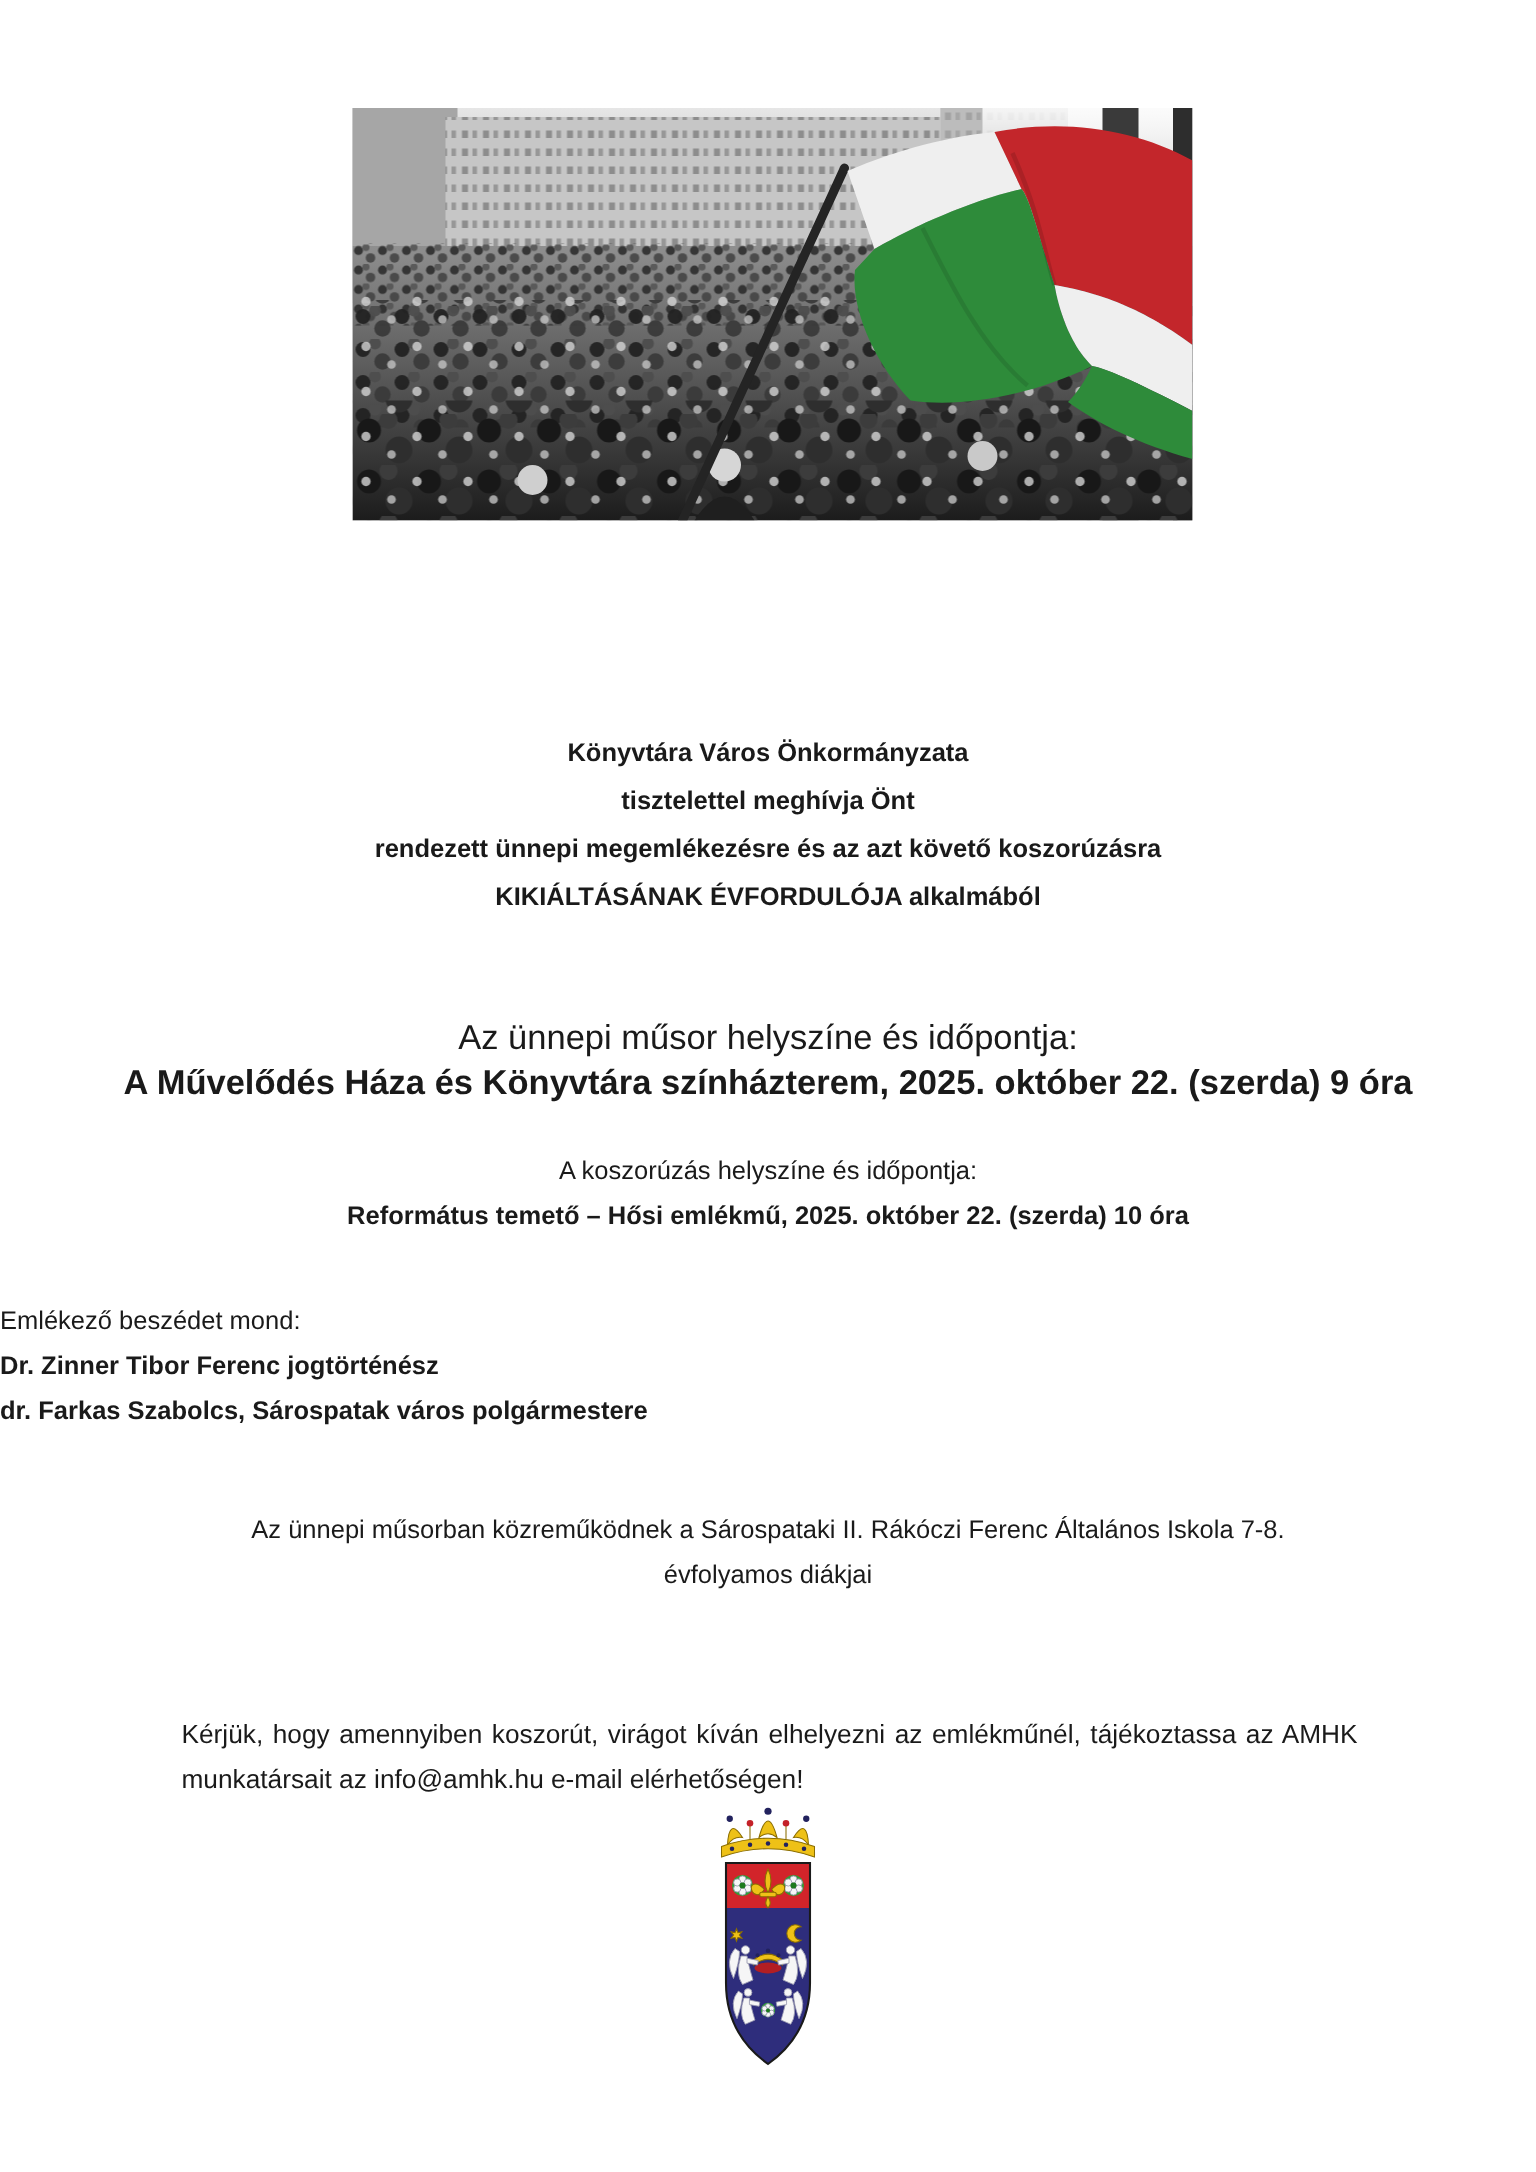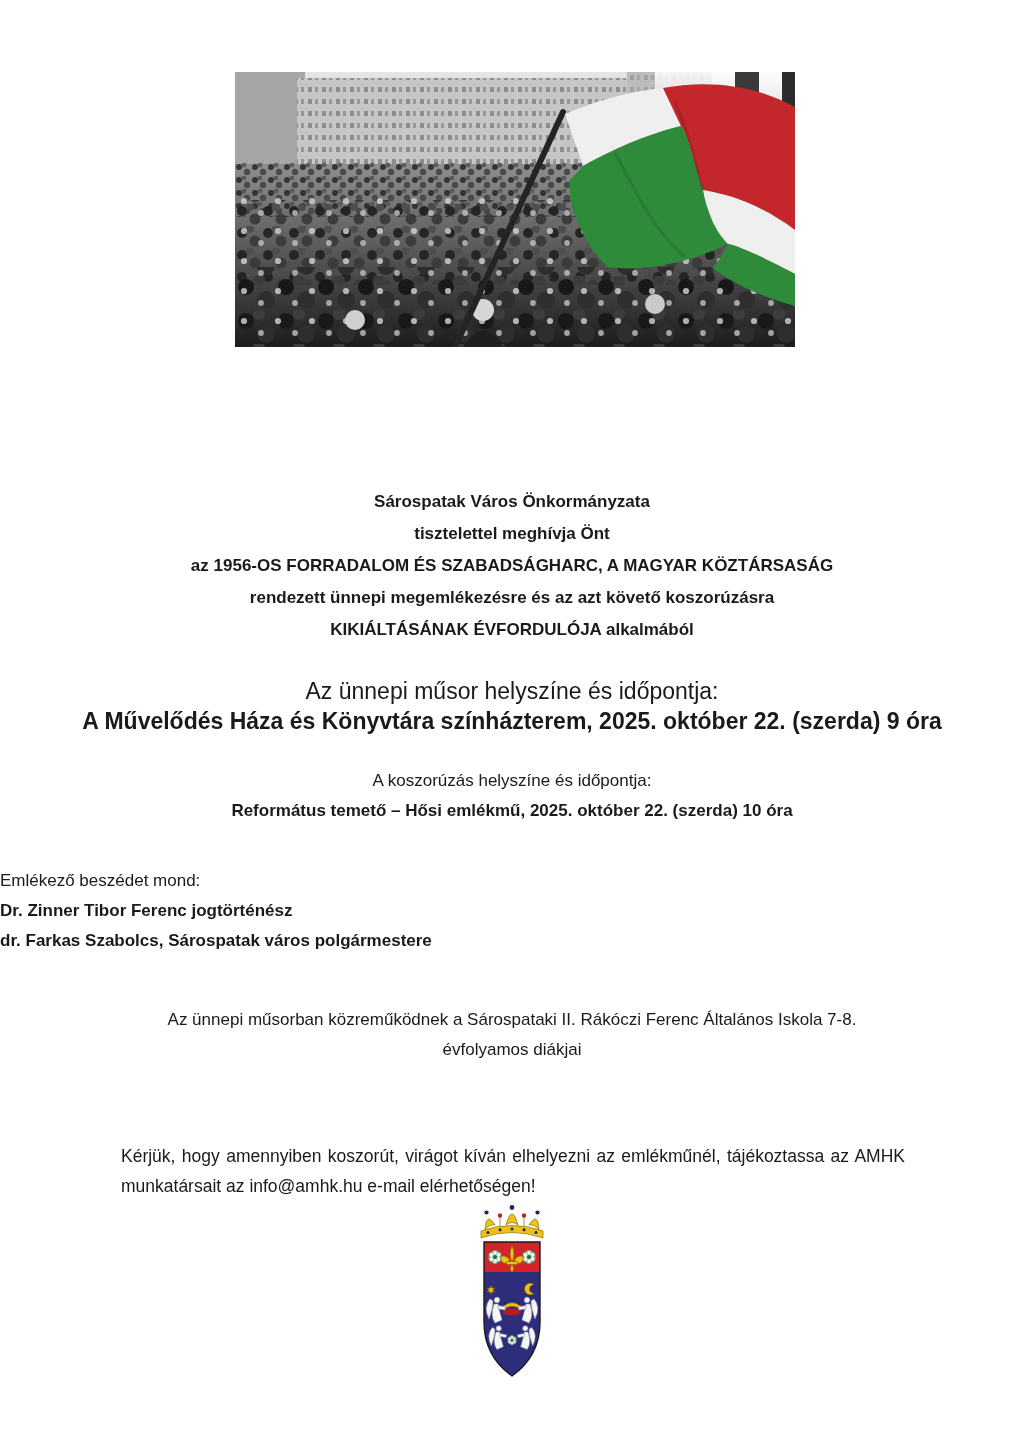--- a/index.html
+++ b/index.html
@@ -130,23 +130,22 @@
         <path class="f-white" d="M468,118 C492,122 524,131 560,158 L560,202 C520,181 500,173 493,172 C483,162 473,145 468,118 Z"></path>
         <path class="f-green" d="M493,172 C500,173 520,181 560,202 L560,234 C524,224 498,211 477,196 C483,190 489,181 493,172 Z"></path>
         <path d="M440,30 C458,70 462,100 468,118" stroke="#000" stroke-width="3" fill="none" opacity=".12"></path>
         <path d="M380,80 C400,120 420,160 450,185" stroke="#000" stroke-width="3" fill="none" opacity=".10"></path>
       </g>
     </svg>
   </div>
 
 
   <div class="intro">
-    <div>Sárospatak Város Önkormányzata</div>
+    <div>Könyvtára Város Önkormányzata</div>
     <div>tisztelettel meghívja Önt</div>
-    <div>az 1956-OS FORRADALOM ÉS SZABADSÁGHARC, A MAGYAR KÖZTÁRSASÁG</div>
     <div>rendezett ünnepi megemlékezésre és az azt követő koszorúzásra</div>
     <div>KIKIÁLTÁSÁNAK ÉVFORDULÓJA alkalmából</div>
   </div>
 
   <div class="event-1">
     <div class="event-label">Az ünnepi műsor helyszíne és időpontja:</div>
     <div class="event-detail">A Művelődés Háza és Könyvtára színházterem, 2025. október 22. (szerda) 9 óra</div>
   </div>
 
   <div class="event-2">

